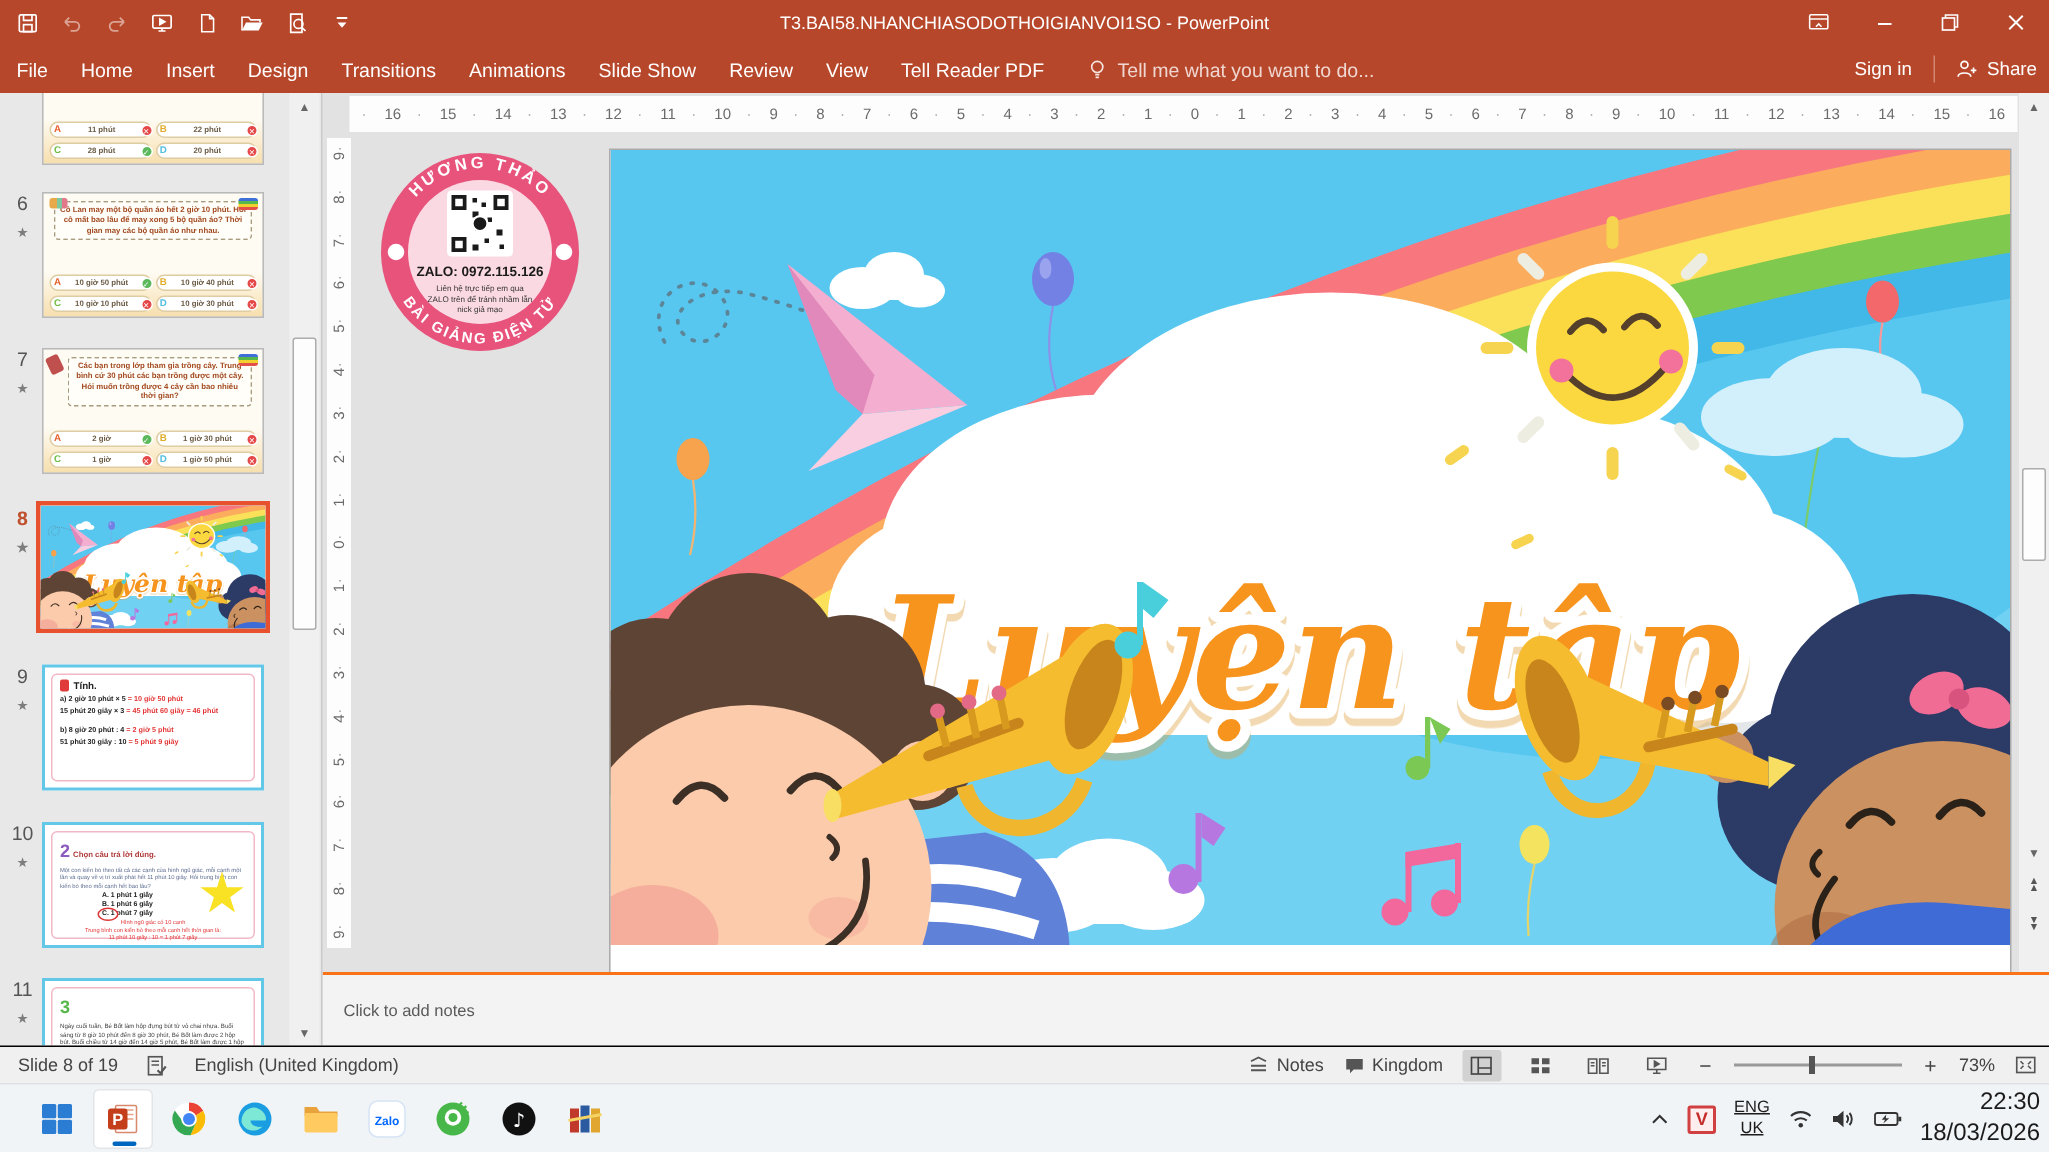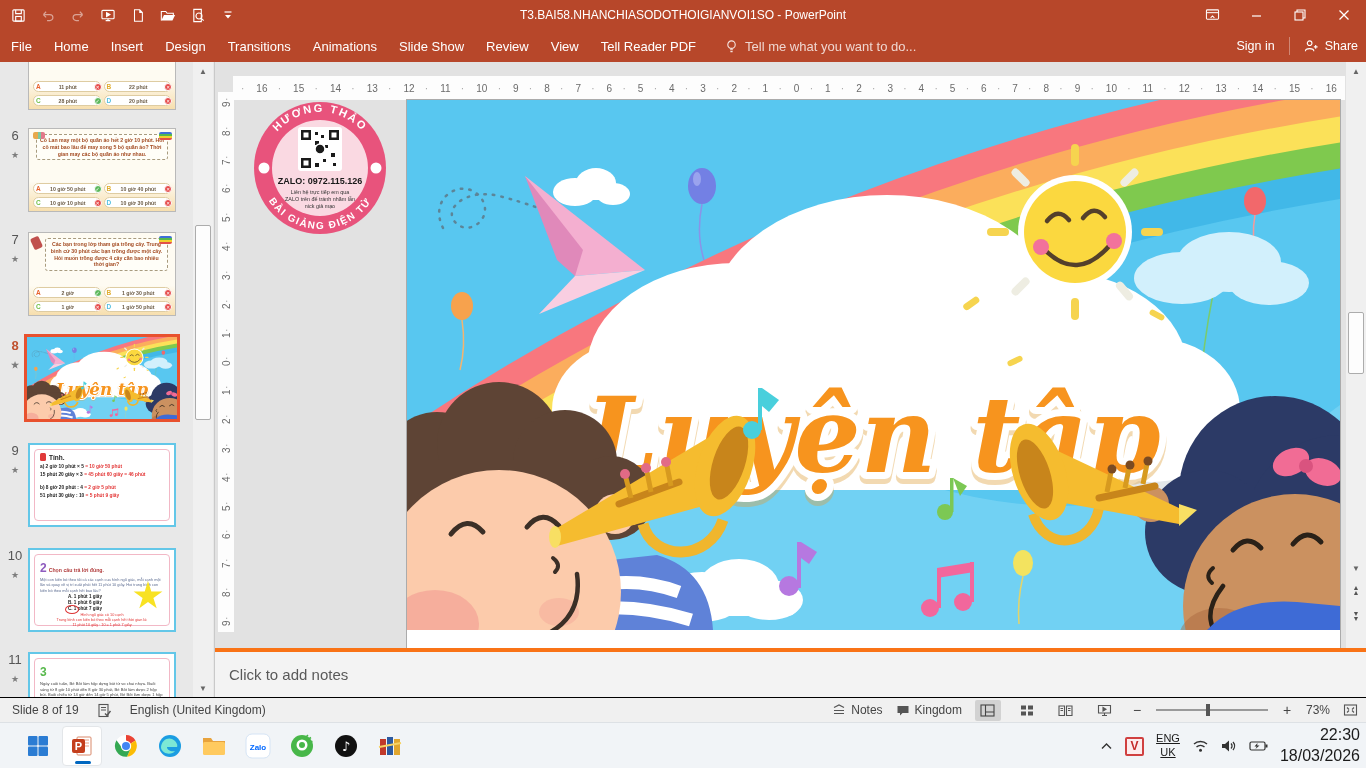--- a/index.html
+++ b/index.html
@@ -23,43 +23,43 @@
   .menubar .tab { padding:0 11px; font-size:13px; height:32px; display:flex; align-items:center; cursor:default; }
   .tellme { display:flex; align-items:center; gap:7px; margin-left:18px; color:rgba(255,255,255,.78); font-size:13px; }
   .acct { position:absolute; right:8px; top:0; height:32px; display:flex; align-items:center; gap:14px; font-size:12.5px; }
   .acct .sep { width:1px; height:18px; background:rgba(255,255,255,.35); }
   .acct .share { display:flex; gap:6px; }
 
   
   .canvas { position:absolute; left:215px; top:62px; width:1151px; height:586px; background:#E2E2E2; overflow:hidden; }
   .hruler { position:absolute; left:18px; top:2px; width:1112px; height:24px; background:#FDFDFD;
     display:flex; justify-content:space-between; align-items:center; padding:0 8px;
-    font-size:10px; color:#6b6b6b;margin-top:12px; }
+    font-size:10px; color:#6b6b6b; }
   .hruler .rn::before { content:"·"; color:#a5a5a5; margin-right:12px; }
   .vruler { position:absolute; left:3px; top:30px; width:16px; height:540px; background:#FDFDFD;
     display:flex; flex-direction:column; justify-content:space-between; align-items:center;
     padding:6px 0; font-size:10px; color:#6b6b6b; }
   .vruler .rn { writing-mode:vertical-rl; transform:rotate(180deg); }
   .vruler .rn::after { content:"·"; color:#a5a5a5; }
   .slide { position:absolute; left:192px; top:38px; width:933px; height:588px; background:#fff;
     outline:1px solid #ababab; }
   .sticker { position:absolute; left:38px; top:39px; width:134px; height:134px; }
 
   .vscroll { position:absolute; right:0; top:0; width:20px; height:586px; background:#F0F0F0; }
   .vscroll .arr { position:absolute; left:0; width:20px; height:18px; display:flex; align-items:center;
     justify-content:center; font-size:8px; color:#666; }
   .vscroll .thumbbox { position:absolute; left:2px; top:250px; width:16px; height:62px; background:#FDFDFD;
     border:1px solid #ACACAC; border-radius:2px; }
   .vscroll .dbl { position:absolute; left:0; width:20px; height:20px; display:flex; flex-direction:column;
     align-items:center; justify-content:center; font-size:7px; line-height:5px; color:#555; }
 
   
   .notesbar { position:absolute; left:215px; top:648px; width:1151px; height:49px; background:#F3F3F3;
-    border-top:4px solid #f97316; display:flex; align-items:center; padding-left:14px;
-    color:#595959; font-size:15px; }
+    border-top:2px solid #f97316; display:flex; align-items:center; padding-left:14px;
+    color:#595959; font-size:11px; }
 
   
   .thumbs { position:absolute; left:0; top:62px; width:215px; height:635px; background:#E8E8E8;
     border-right:1px solid #C9C9C9; overflow:hidden; }
   .numcol { position:absolute; left:5px; width:20px; text-align:center; color:#555; font-size:13px; }
   .numcol .star { display:block; margin-top:3px; }
   .numcol .star::before { content:"★"; font-size:9px; color:#7d7d7d; }
   .numcol.active { color:#C0512F; font-weight:bold; }
   .thumb { position:absolute; left:28px; width:148px; height:84px; background:#fff;
     border:1px solid #B9B9B9; overflow:hidden; }

